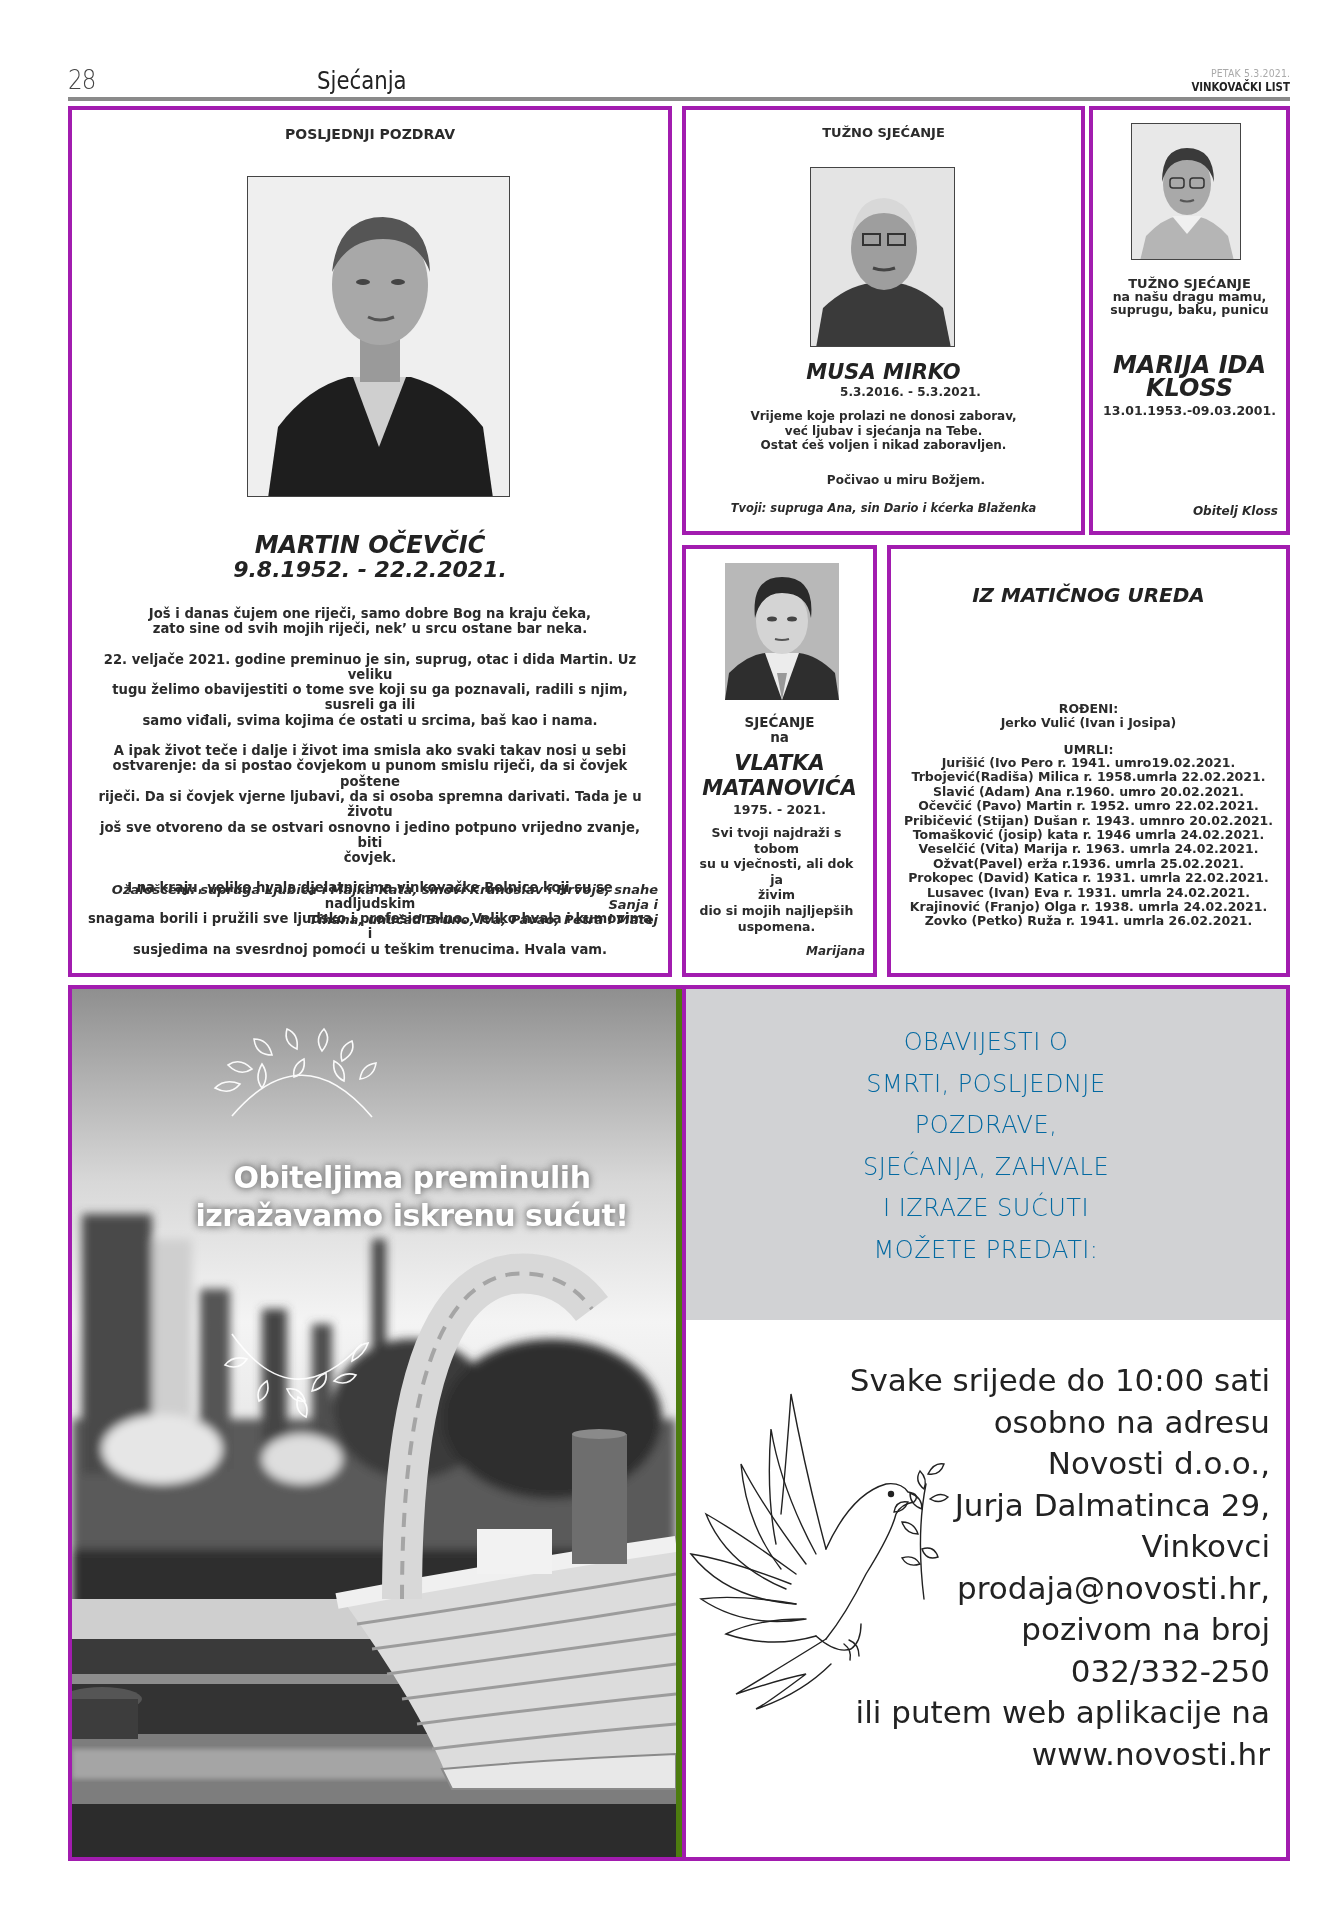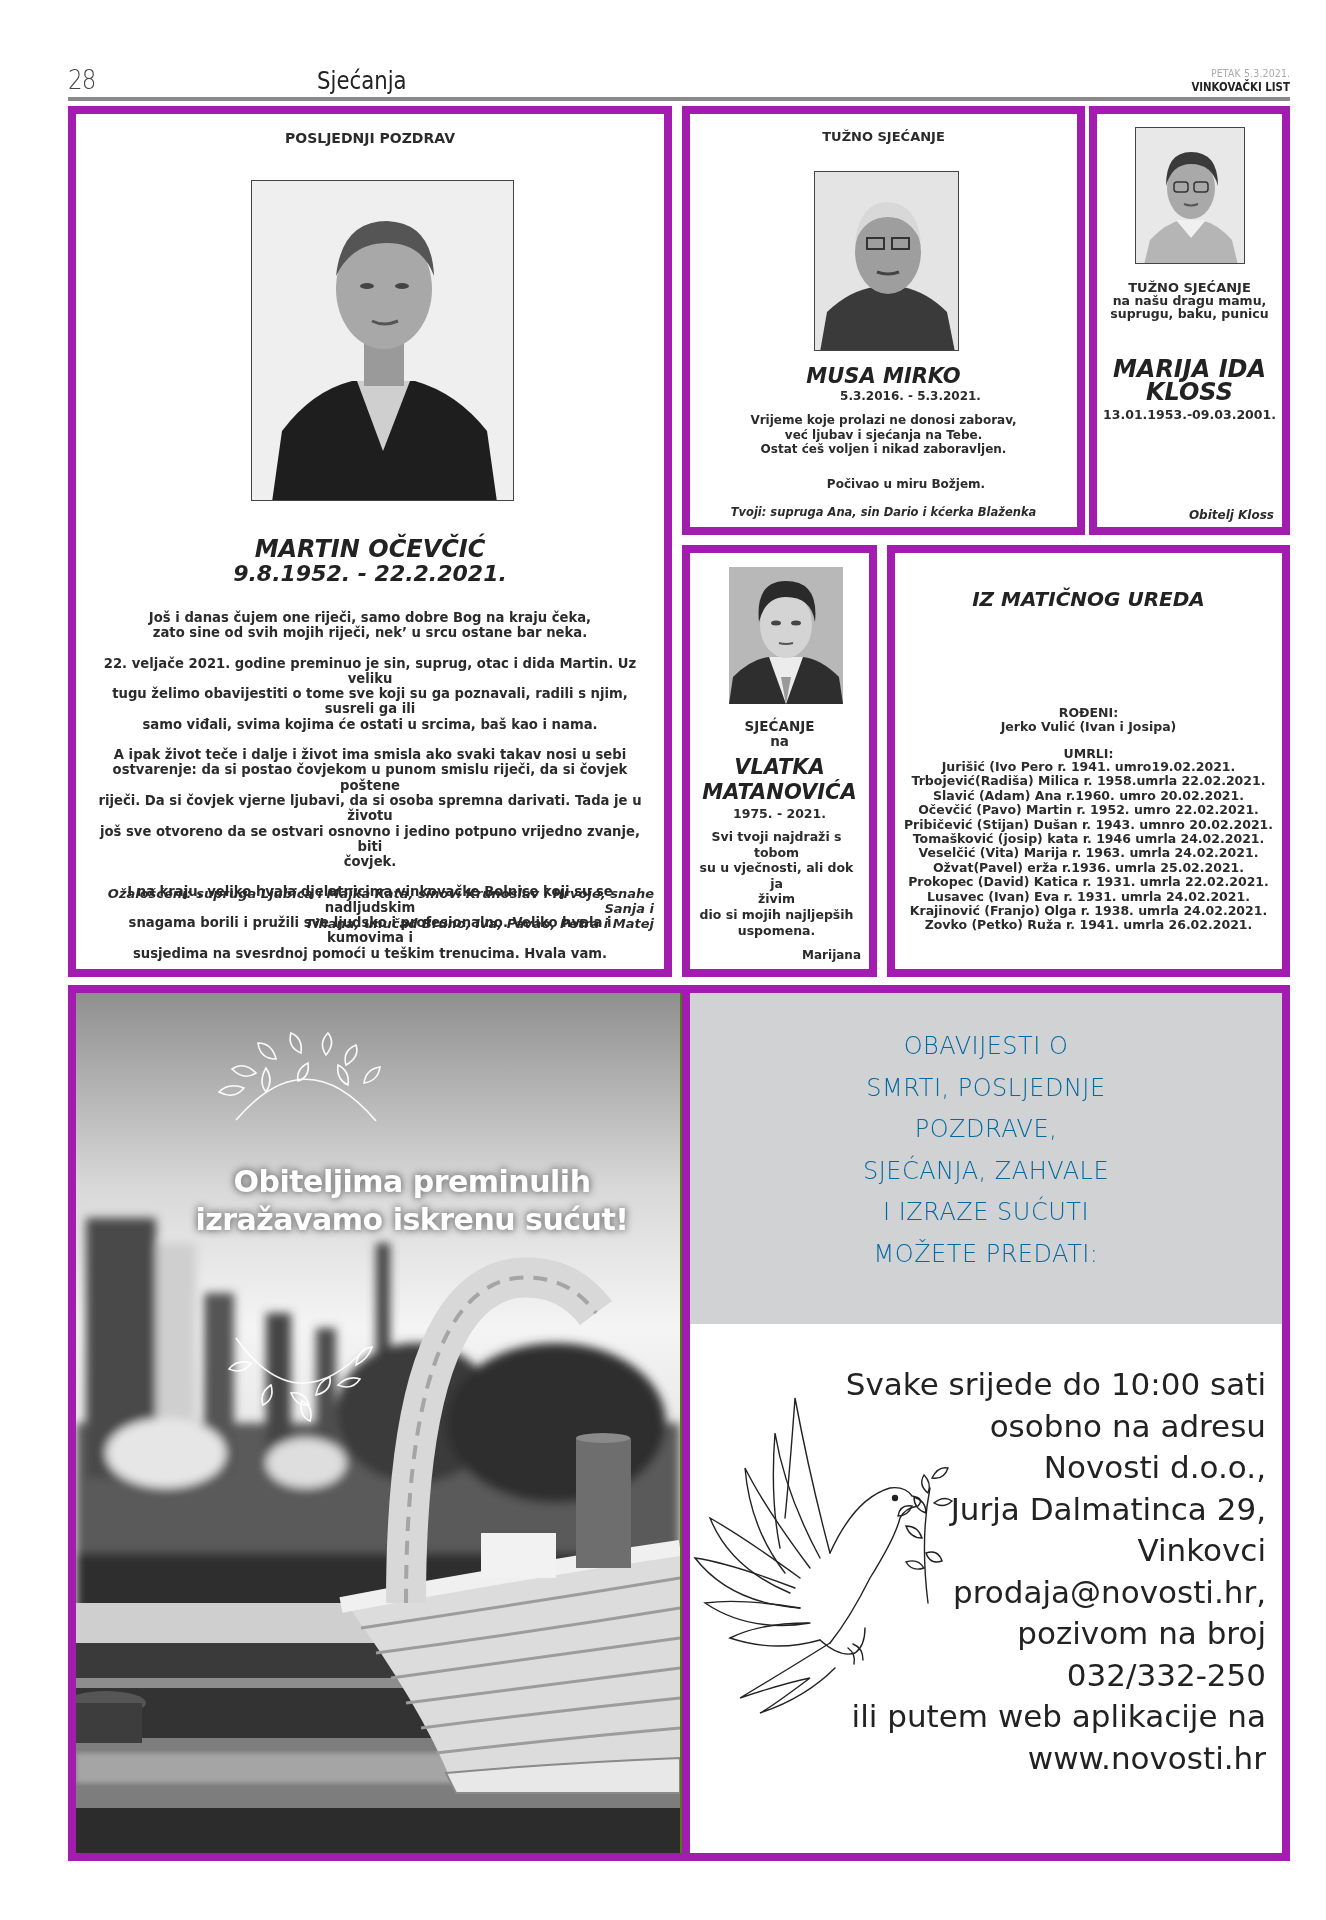--- a/index.html
+++ b/index.html
@@ -7,21 +7,21 @@
   body { position: relative; font-family: "DejaVu Sans", sans-serif; color: #2b2b2b; }
 
   
   .hdr { position: absolute; left: 68px; top: 62px; width: 1222px; height: 38px; }
   .page-num { position: absolute; left: 0; top: 2px; font-family: "DejaVu Sans", sans-serif; font-weight: 200; font-size: 27px; color: #444; letter-spacing: -1px; transform: scaleX(0.85); transform-origin: left; }
   .section-title { position: absolute; left: 249px; top: 4px; font-family: "DejaVu Sans", sans-serif; font-size: 25px; color: #222; transform: scaleX(0.85); transform-origin: left; }
   .pub-date { position: absolute; right: 0; top: 5px; font-size: 11px; color: #aaa; letter-spacing: 0.2px; transform: scaleX(0.85); transform-origin: right; }
   .pub-name { position: absolute; right: 0; top: 18px; font-size: 12px; font-weight: bold; color: #222; transform: scaleX(0.85); transform-origin: right; }
   .hdr-rule { position: absolute; left: 68px; top: 97px; width: 1222px; height: 4px; background: #8a8a8a; }
 
-  .box { position: absolute; border: 8px solid #a21caf; background: #fff; }
+  .box { position: absolute; border: 4px solid #a21caf; background: #fff; }
   .c { text-align: center; }
 
   
   #b1 { left: 68px; top: 106px; width: 604px; height: 871px; }
   #b1 .kicker { position: absolute; top: 16px; width: 100%; font-size: 14px; font-weight: bold; color: #2b2b2b; }
   .photo { position: absolute; border: 1px solid #444; overflow: hidden; }
   #b1 .photo { left: 175px; top: 66px; width: 263px; height: 321px; background: linear-gradient(180deg,#f2f2f2 0%,#e8e8e8 100%); }
   #b1 .name { position: absolute; top: 421px; width: 100%; font-size: 24px; font-style: italic; font-weight: bold; color: #222; }
   #b1 .dates { position: absolute; top: 447px; width: 100%; font-size: 22px; font-style: italic; font-weight: bold; color: #222; }
   #b1 .body { position: absolute; left: 14px; right: 14px; top: 496px; font-size: 13.2px; font-weight: bold; line-height: 15.3px; color: #2b2b2b; }
@@ -47,21 +47,21 @@
   #b3 .dates { position: absolute; top: 293px; width: 100%; font-size: 12.5px; font-weight: bold; }
   #b3 .sig { position: absolute; top: 394px; right: 8px; font-size: 12px; font-style: italic; font-weight: bold; }
 
   
   #b4 { left: 682px; top: 545px; width: 195px; height: 432px; }
   #b4 .photo { left: 39px; top: 14px; width: 114px; height: 137px; background: #bdbdbd; border: none; }
   #b4 .kicker { position: absolute; top: 166px; width: 100%; font-size: 13.5px; font-weight: bold; line-height: 15px; }
   #b4 .name { position: absolute; top: 202px; width: 100%; font-size: 21px; font-style: italic; font-weight: bold; line-height: 25px; color: #222; }
   #b4 .dates { position: absolute; top: 253px; width: 100%; font-size: 12.5px; font-weight: bold; }
   #b4 .verse { position: absolute; top: 276px; left: 6px; right: 12px; font-size: 12.5px; font-weight: bold; line-height: 15.6px; }
-  #b4 .sig { position: absolute; top: 395px; right: 8px; font-size: 12px; font-weight: bold; }
+  #b4 .sig { position: absolute; top: 395px; right: 8px; font-size: 12px; font-style: italic; font-weight: bold; }
 
   
   #b5 { left: 887px; top: 545px; width: 403px; height: 432px; }
   #b5 .title { position: absolute; top: 34px; width: 100%; font-size: 20px; font-style: italic; font-weight: bold; color: #222; }
   #b5 .born-h { position: absolute; top: 152px; width: 100%; font-size: 12.5px; font-weight: bold; }
   #b5 .born { position: absolute; top: 166px; width: 100%; font-size: 12.5px; font-weight: bold; }
   #b5 .died-h { position: absolute; top: 193px; width: 100%; font-size: 12.5px; font-weight: bold; }
   #b5 .died { position: absolute; top: 207px; width: 100%; font-size: 12.5px; font-weight: bold; line-height: 14.4px; }
 
   

